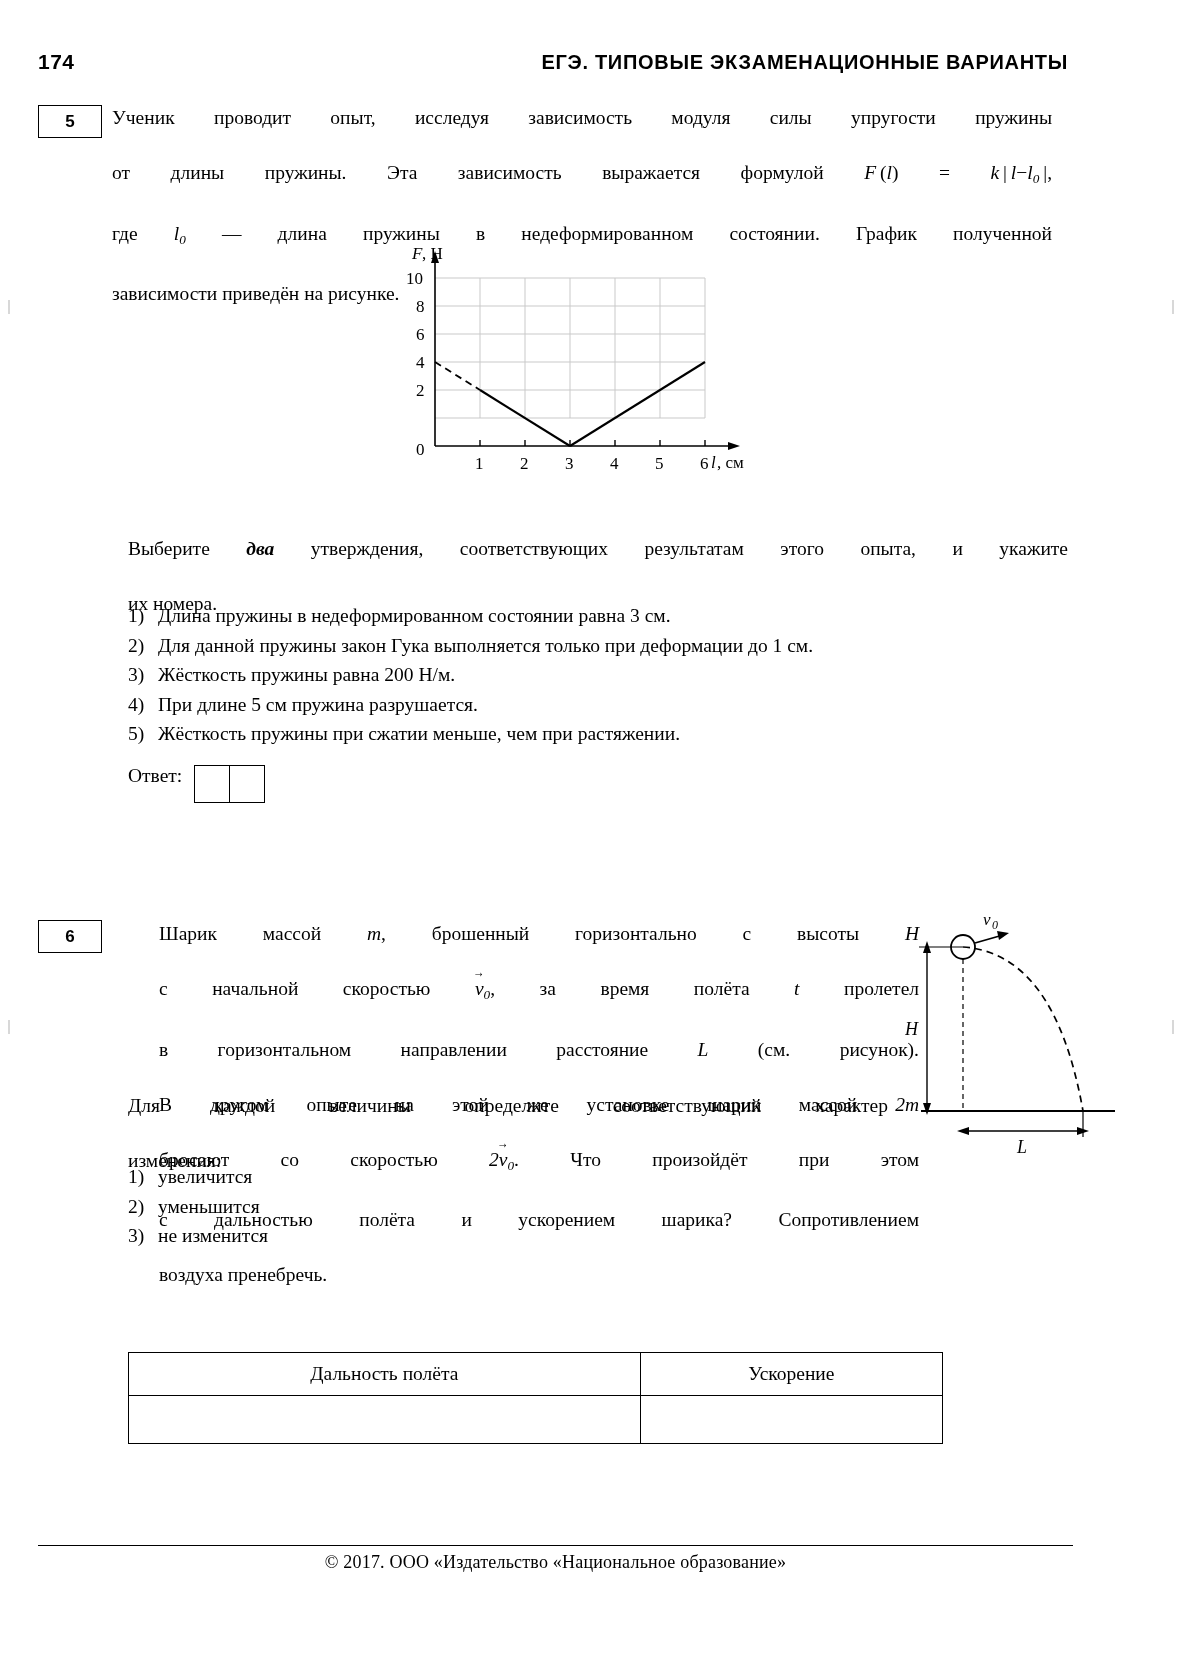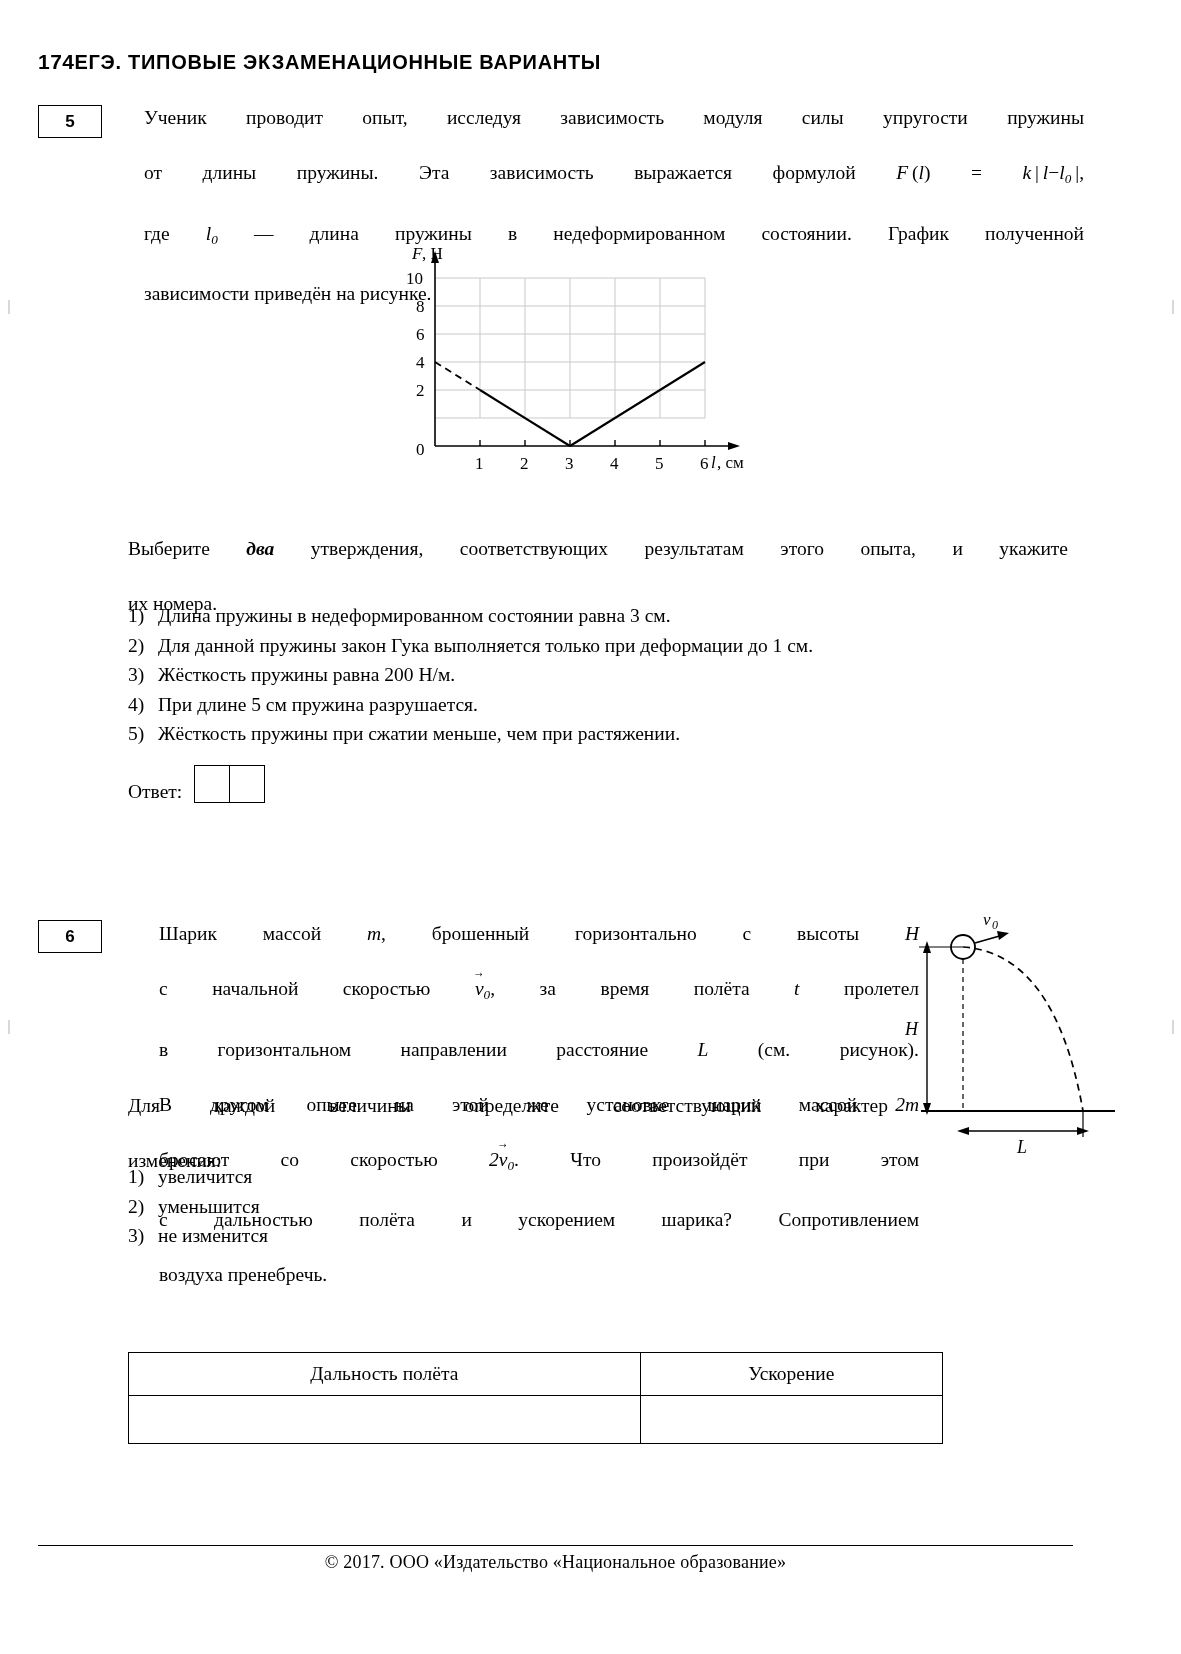--- a/index.html
+++ b/index.html
@@ -21,21 +21,21 @@
     width: 1181px;
     height: 1654px;
   }
 
   
   .header {
     position: absolute;
     left: 38px; top: 50px;
     width: 1030px;
     display: flex;
-    justify-content: flex-start;
+    justify-content: space-between;
     align-items: baseline;
   }
   .page-number {
     font-family: "Liberation Sans", sans-serif;
     font-size: 21px;
     font-weight: bold;
     letter-spacing: 0.5px;
   }
   .header-title {
     font-family: "Liberation Sans", sans-serif;
@@ -72,21 +72,21 @@
     display: block;
     text-align: justify;
   }
   .just-line::after {
     content: "";
     display: inline-block;
     width: 100%;
   }
 
   #task5-text {
-    left: 144px; top: 104px;
+    left: 112px; top: 104px;
     width: 940px;
   }
   #task5-select {
     left: 128px; top: 535px;
     width: 940px;
   }
   #task5-options {
     left: 128px; top: 602px;
     width: 940px;
   }
@@ -94,21 +94,21 @@
     display: flex;
     margin-bottom: 2px;
   }
   .opt-num { width: 30px; flex: none; }
   .opt-txt { flex: 1; }
 
   .answer-row {
     position: absolute;
     left: 128px; top: 765px;
     display: flex;
-    align-items: flex-end;
+    align-items: flex-start;
   }
   .answer-label {
     font-size: 19.5px;
     margin-right: 12px;
   }
   .answer-box {
     display: flex;
   }
   .answer-cell {
     width: 34px;

